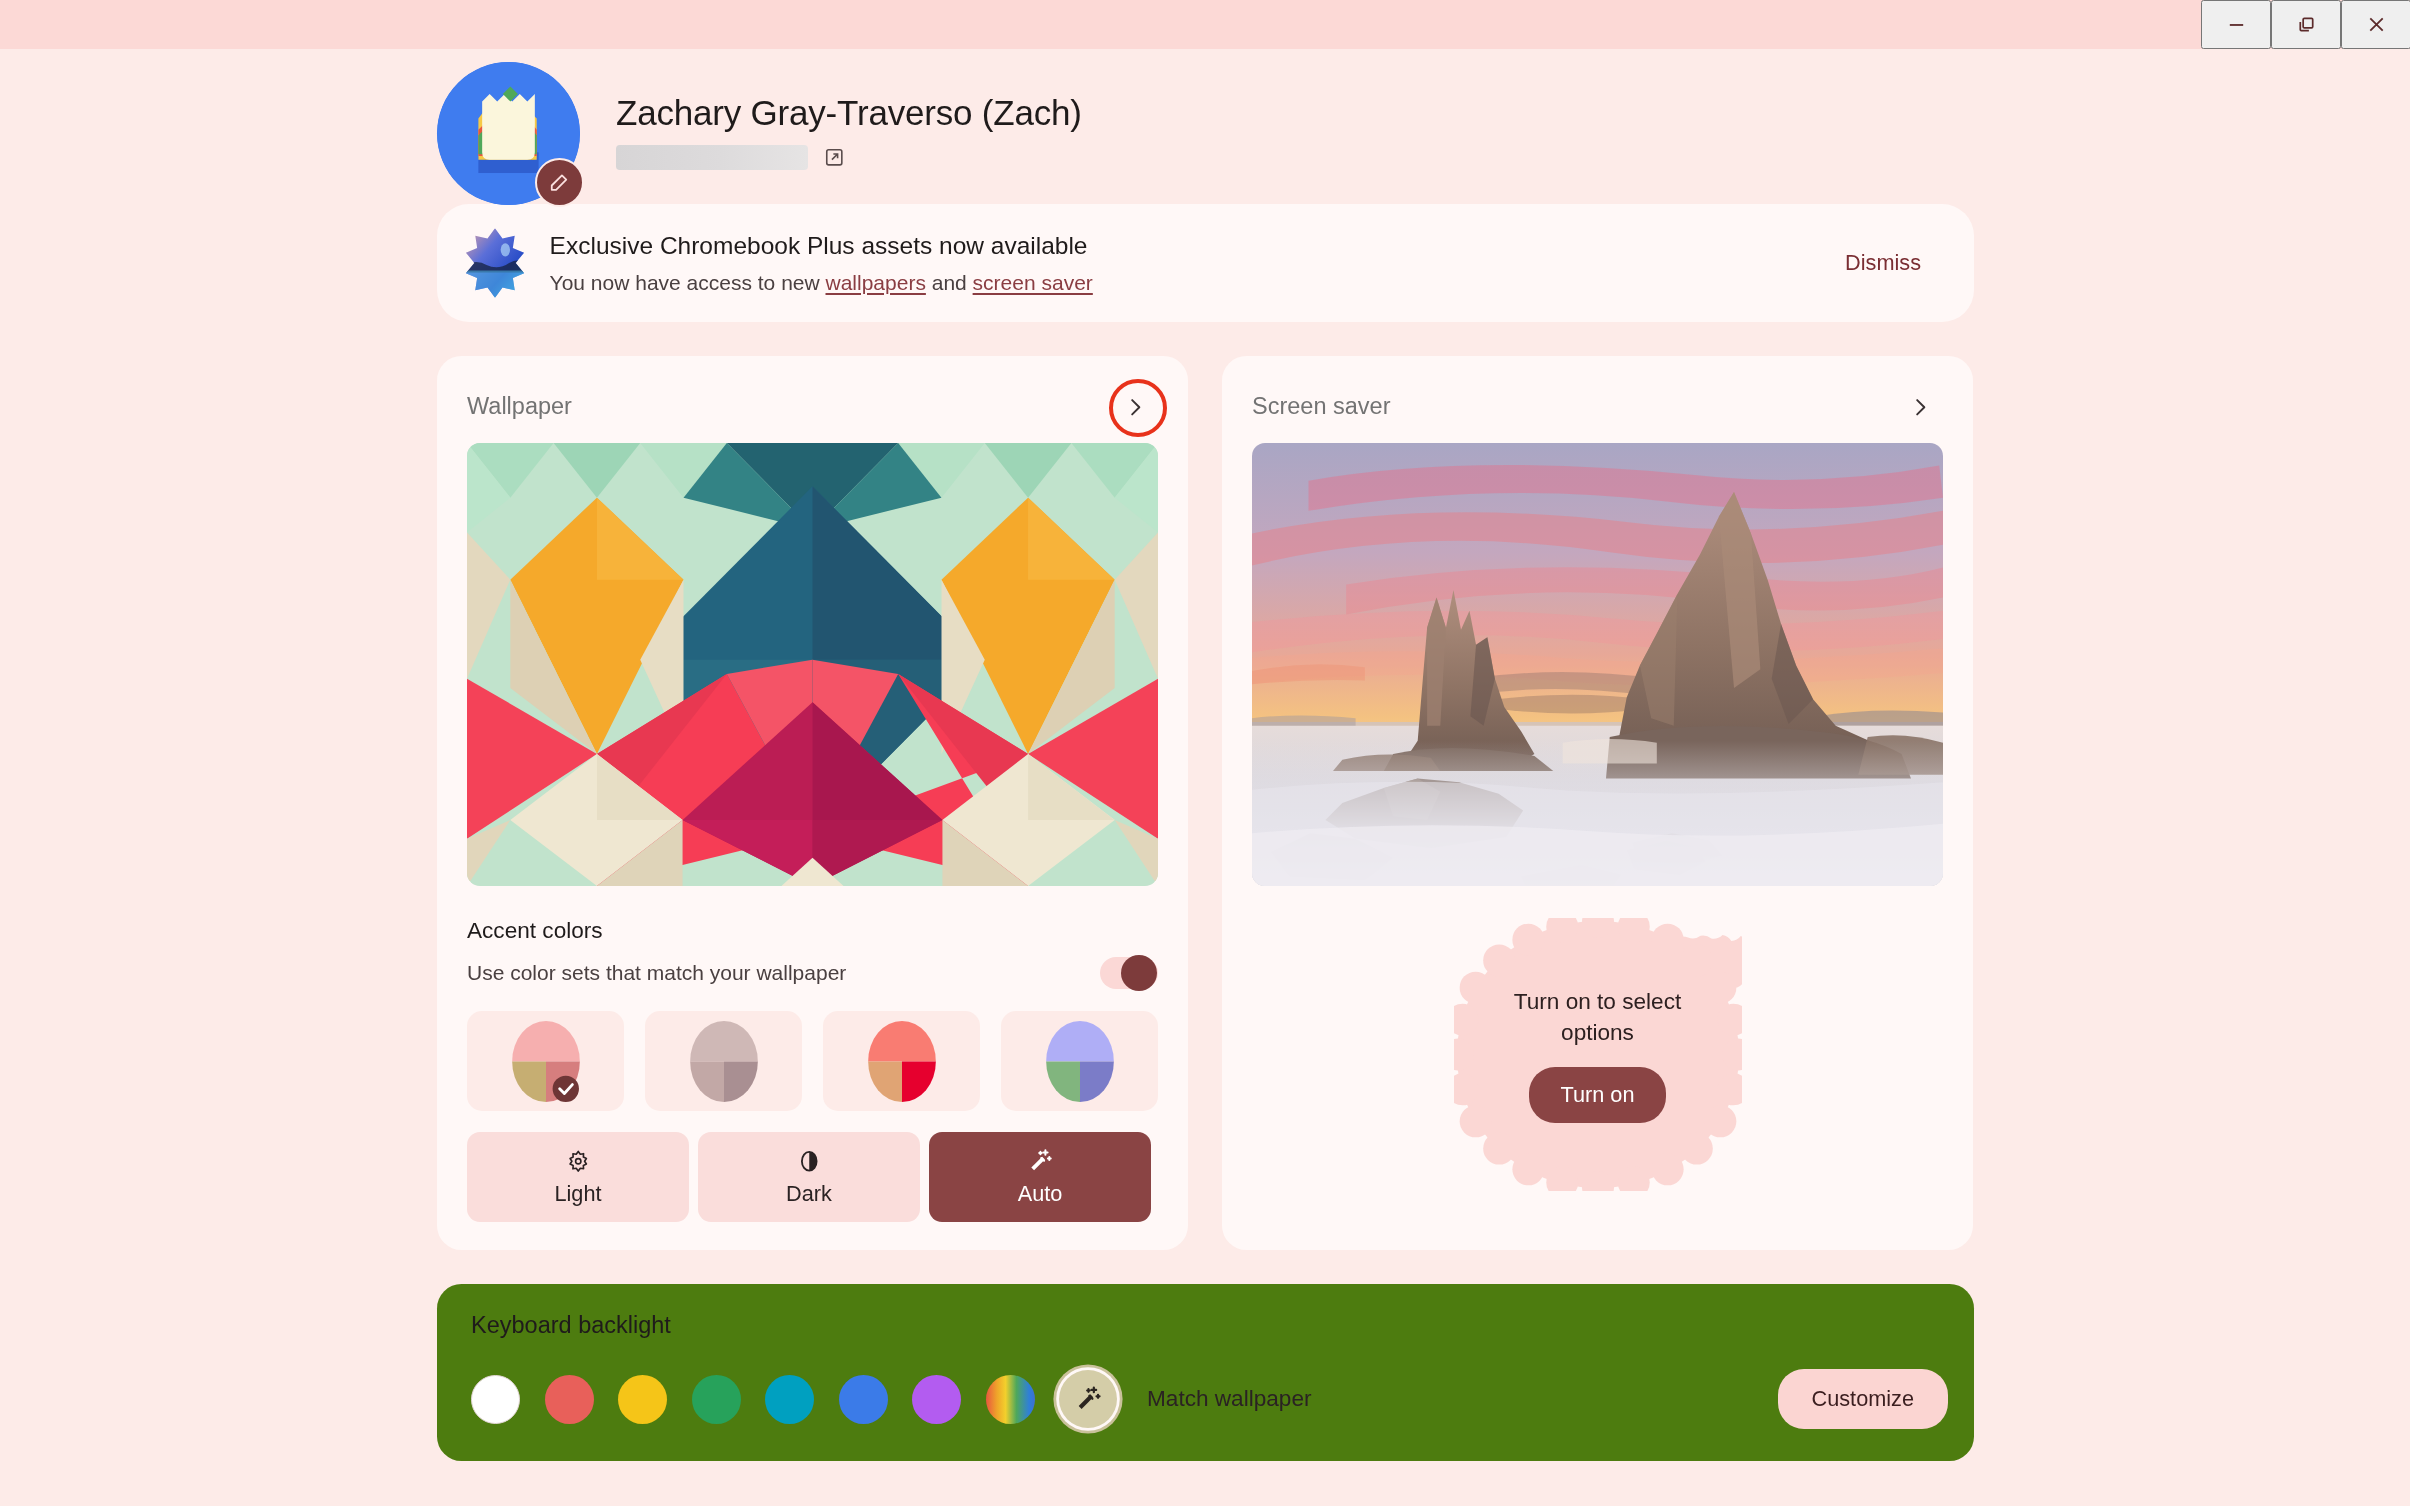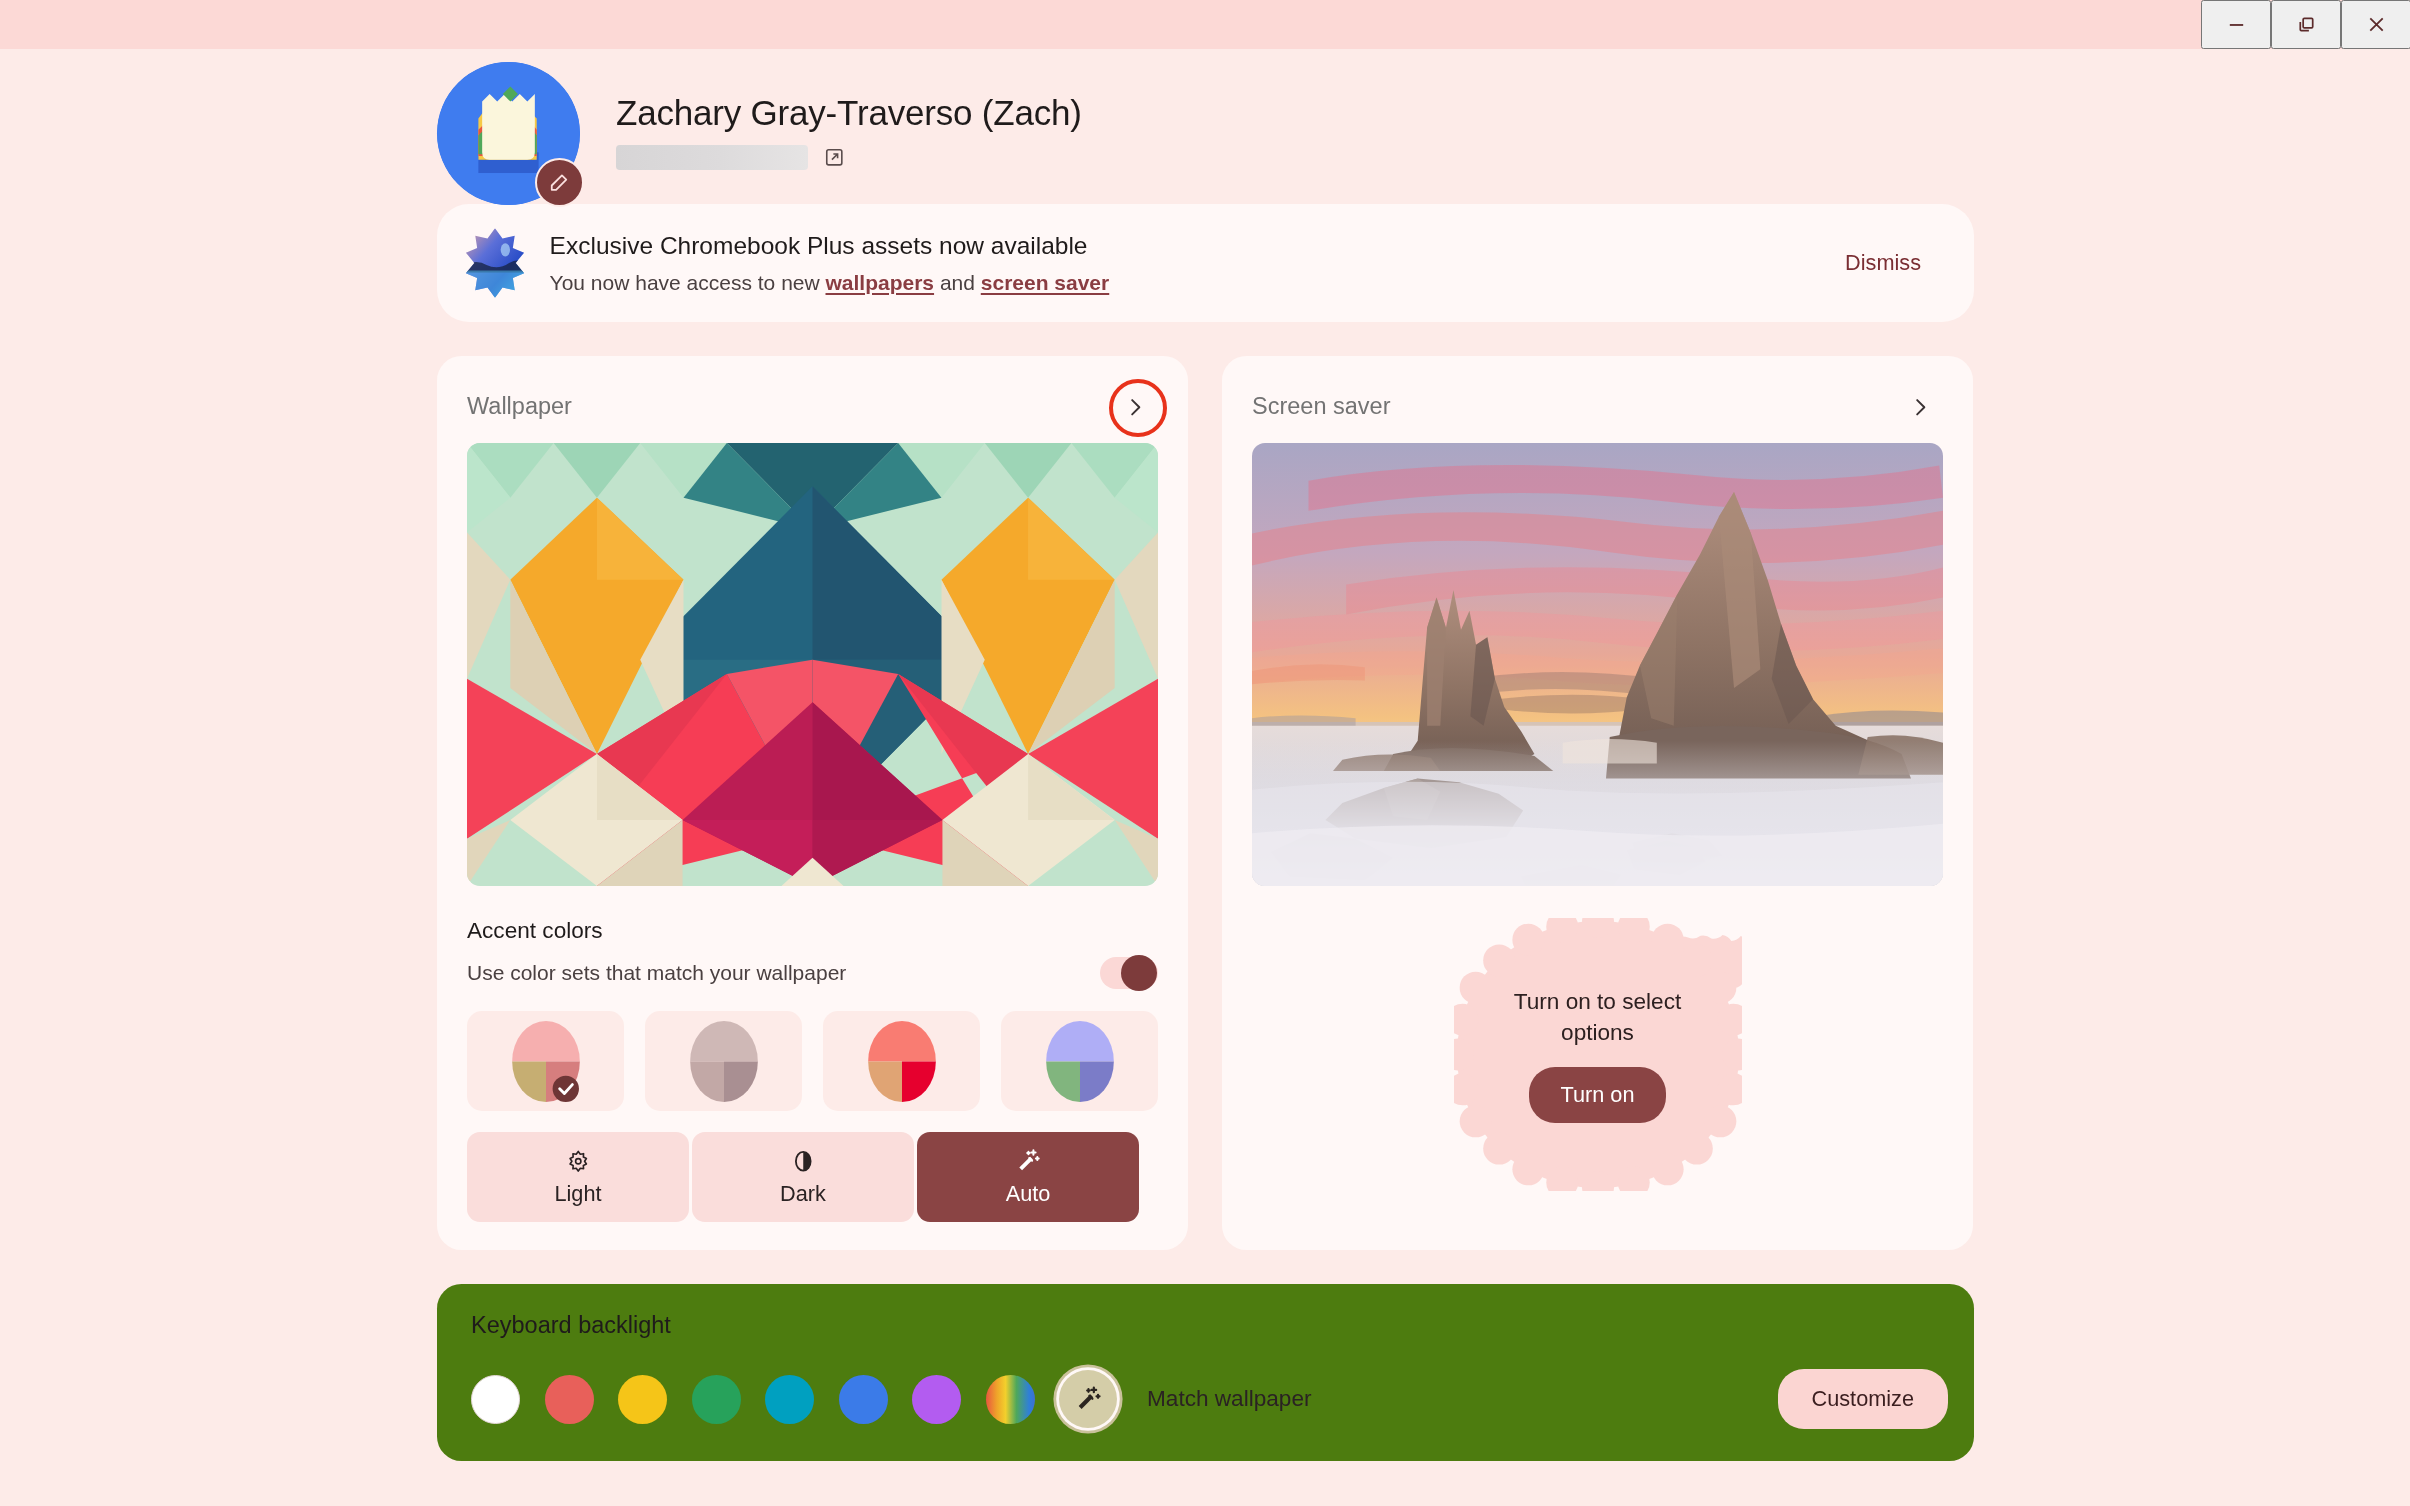--- a/index.html
+++ b/index.html
@@ -132,21 +132,20 @@
   .banner-sub {
     font-size: 21px;
     color: #4A4041;
     margin-top: 7.5px;
     line-height: 1.3;
   }
   .banner-sub a {
     color: #8A3D42;
     text-decoration: underline;
     text-underline-offset: 2.8px;
-    font-weight: bold;
   }
   .banner-dismiss {
     font-size: 21.7px;
     color: #7A2E33;
     background: none;
     border: none;
     font-family: inherit;
     padding: 11.3px 17px;
     border-radius: 22.6px;
     cursor: pointer;
@@ -253,21 +252,21 @@
     cursor: pointer;
     border: none;
     padding: 0;
   }
   .swatch-tile svg { display: block; }
 
   
   .mode-row {
     margin-top: 21px;
     display: flex;
-    gap: 3px;
+    gap: 9px;
   }
   .mode-btn {
     width: 222px;
     height: 90px;
     border-radius: 13px;
     background: #FADDDB;
     border: none;
     font-family: inherit;
     display: flex;
     flex-direction: column;

